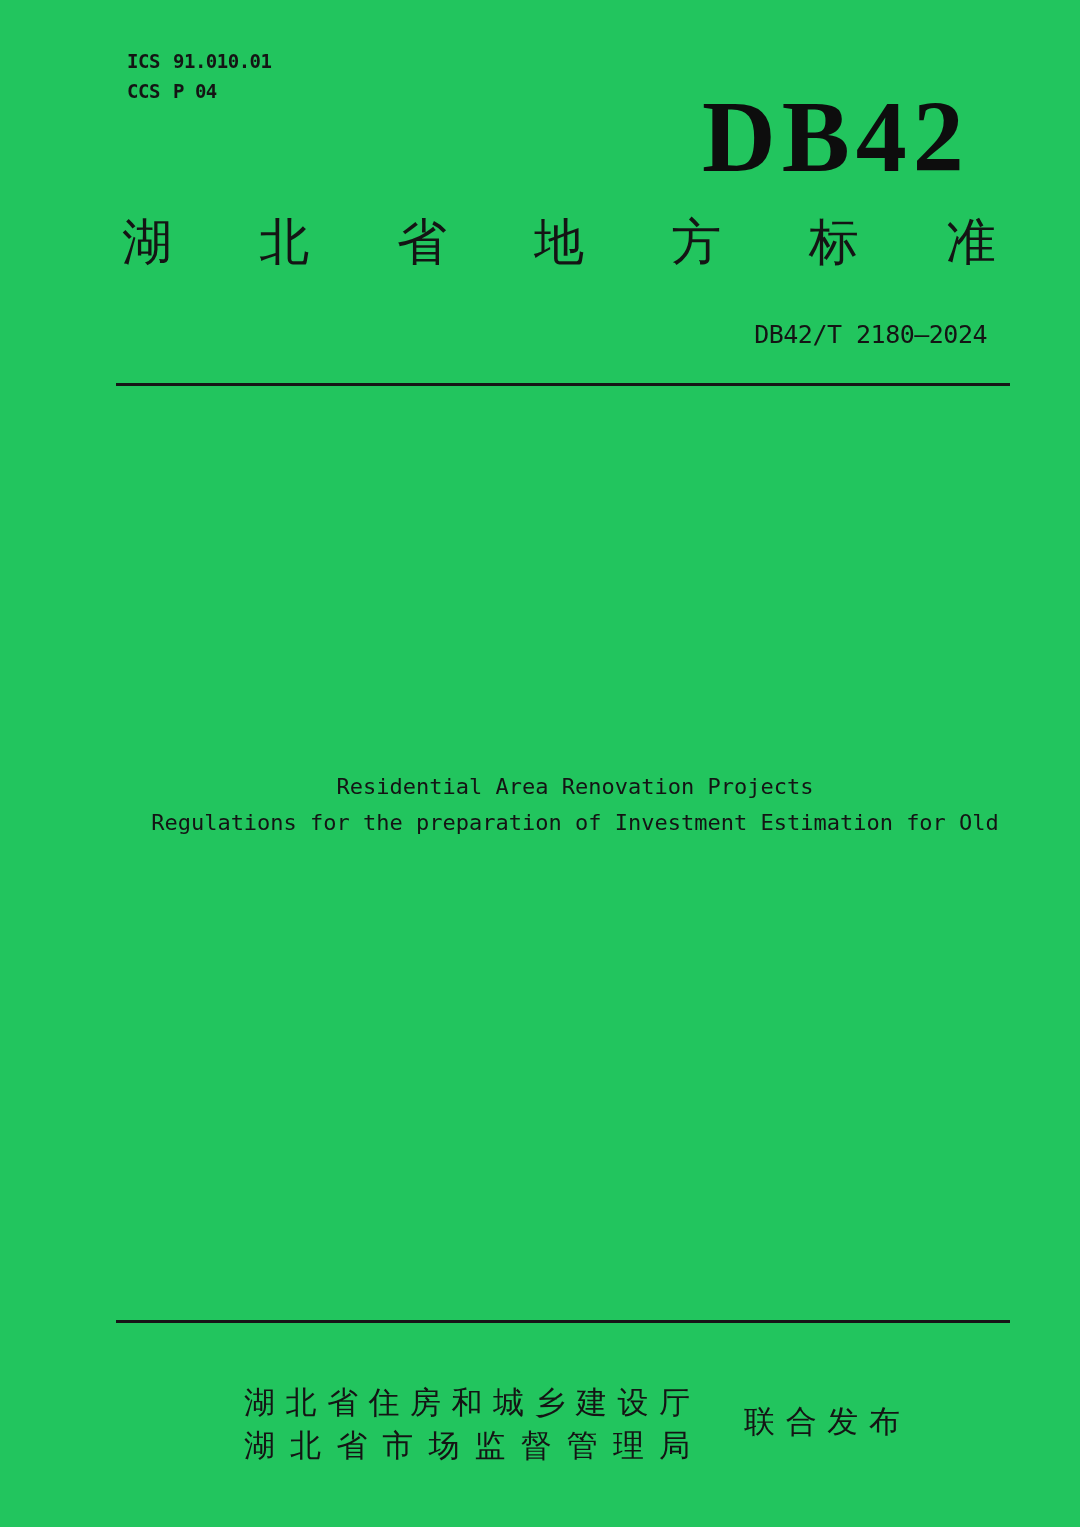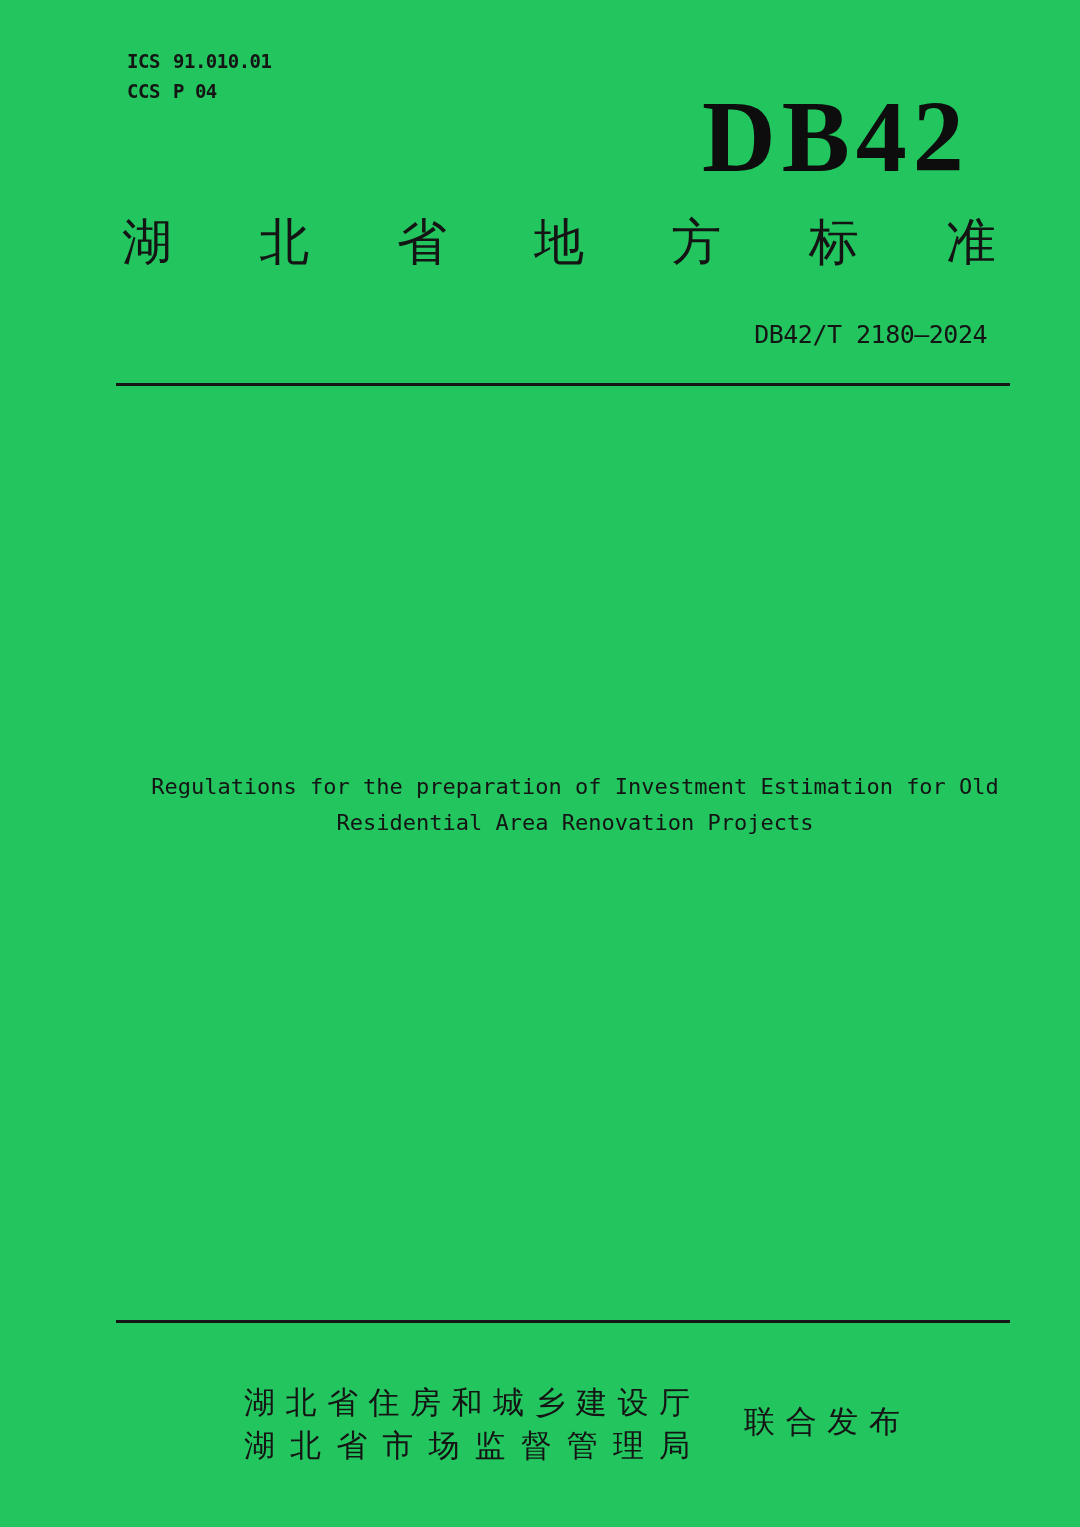--- a/index.html
+++ b/index.html
@@ -160,22 +160,22 @@
       <span>标</span>
       <span>准</span>
     </div>
 
   <div class="doc-number">DB42/T 2180—2024</div>
 
   <div class="rule rule-top"></div>
 
 
   <div class="subtitle">
+    <div>Residential Area Renovation Projects</div>
     <div>Regulations for the preparation of Investment Estimation for Old</div>
-    <div>Residential Area Renovation Projects</div>
   </div>
 
 
   <div class="rule rule-bottom"></div>
 
   <div class="pub-col">
     <div class="pub-line justify">
         <span>湖</span>
         <span>北</span>
         <span>省</span>

